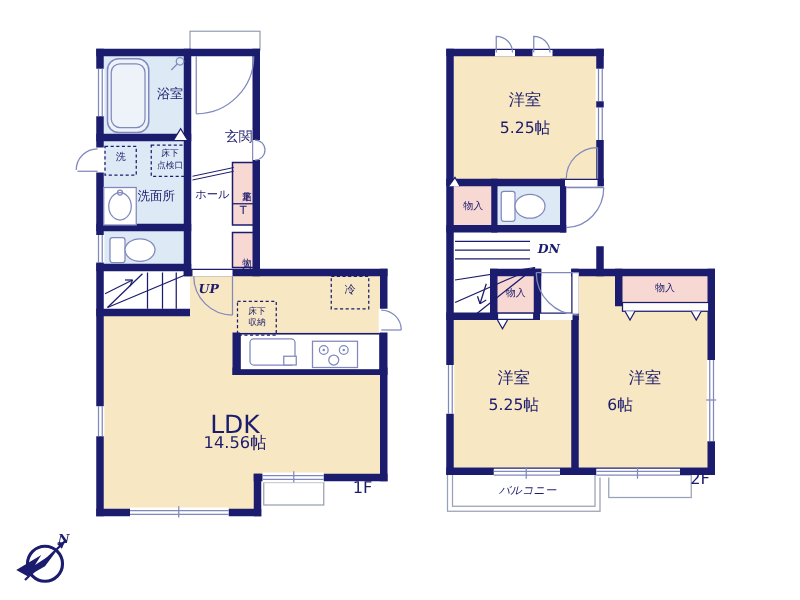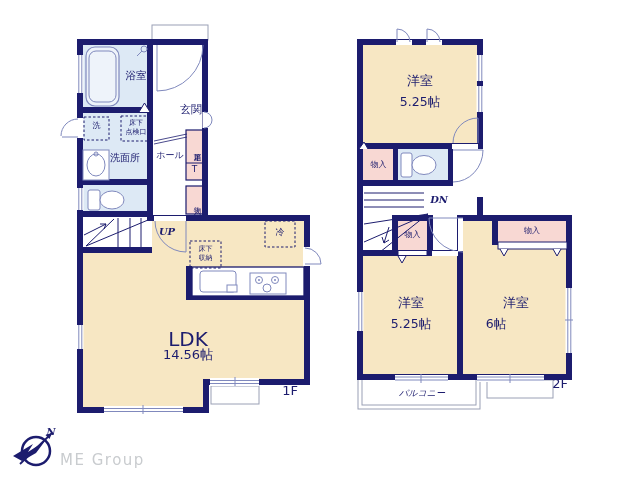--- a/index.html
+++ b/index.html
@@ -251,21 +251,21 @@
     <path d="M 52 433 L 45.5 435 L 49.5 439 Z" fill="#1c1c6e"></path>
   </g>
 </svg>
 
 <div class="lbl" style="left:113px;top:70px;width:46px;font-size:10.5px;">浴室</div>
 <div class="lbl" style="left:158px;top:104px;width:44px;font-size:11px;text-align:right;">玄関</div>
 <div class="lbl" style="left:84px;top:122px;width:25px;font-size:8px;">洗</div>
 <div class="lbl" style="left:121px;top:120px;width:30px;font-size:7px;">床下</div>
 <div class="lbl" style="left:121px;top:129px;width:30px;font-size:7px;">点検口</div>
 <div class="lbl" style="left:101px;top:153px;width:48px;font-size:10px;text-align:center;">洗面所</div>
-<div class="lbl" style="left:148px;top:152px;width:44px;font-size:9px;font-family:Liberation Mono, monospace;">ホール</div>
+<div class="lbl" style="left:148px;top:152px;width:44px;font-size:9px;">ホール</div>
 <div class="lbl vert" style="left:189px;top:133px;width:12px;height:29px;font-size:7.5px;">下足箱</div>
 <div class="lbl" style="left:186px;top:165px;width:17px;font-size:9px;">T</div>
 <div class="lbl vert" style="left:189px;top:190px;width:12px;height:22px;font-size:7.5px;">物入</div>
 <div class="lbl ital" style="left:152px;top:227px;width:30px;font-size:10px;text-align:center;">UP</div>
 <div class="lbl" style="left:266px;top:228px;width:28px;font-size:9px;">冷</div>
 <div class="lbl" style="left:190px;top:246px;width:31px;font-size:7px;">床下</div>
 <div class="lbl" style="left:190px;top:255px;width:31px;font-size:7px;">収納</div>
 <div class="lbl" style="left:157px;top:329px;width:62px;font-size:20px;">LDK</div>
 <div class="lbl" style="left:150px;top:348px;width:76px;font-size:13px;">14.56帖</div>
 <div class="lbl" style="left:276px;top:384px;width:28px;font-size:13px;">1F</div>
@@ -277,15 +277,14 @@
 <div class="lbl" style="left:397px;top:231px;width:31px;font-size:8px;">物入</div>
 <div class="lbl" style="left:506px;top:227px;width:52px;font-size:8px;">物入</div>
 <div class="lbl" style="left:385px;top:296px;width:52px;font-size:13px;">洋室</div>
 <div class="lbl" style="left:381px;top:317px;width:60px;font-size:12.5px;">5.25帖</div>
 <div class="lbl" style="left:490px;top:296px;width:52px;font-size:13px;">洋室</div>
 <div class="lbl" style="left:472px;top:317px;width:48px;font-size:12.5px;">6帖</div>
 <div class="lbl" style="left:386px;top:389px;width:72px;font-size:9px;font-style:italic;">バルコニー</div>
 <div class="lbl" style="left:546px;top:377px;width:28px;font-size:13px;">2F</div>
 
 <div class="lbl ital" style="left:44px;top:427px;width:14px;font-size:10px;">N</div>
-<div class="brand" style="left:60px;top:451px;">ME Group</div>
 
 </div>
 
 </body></html>

